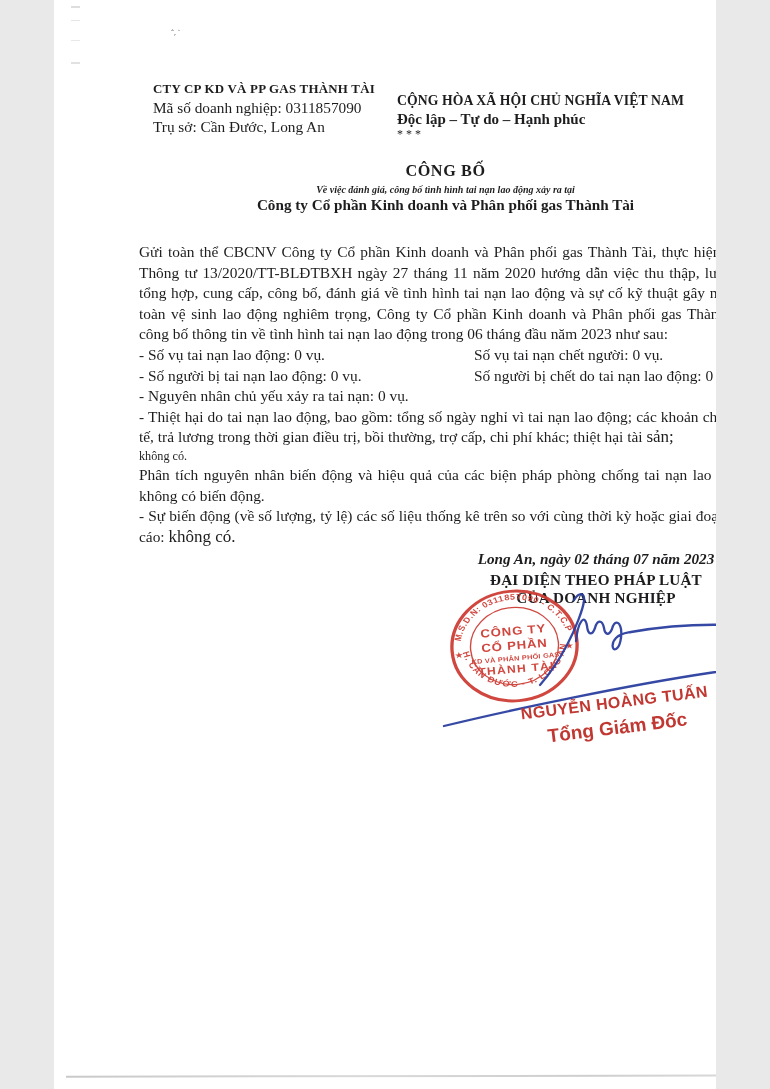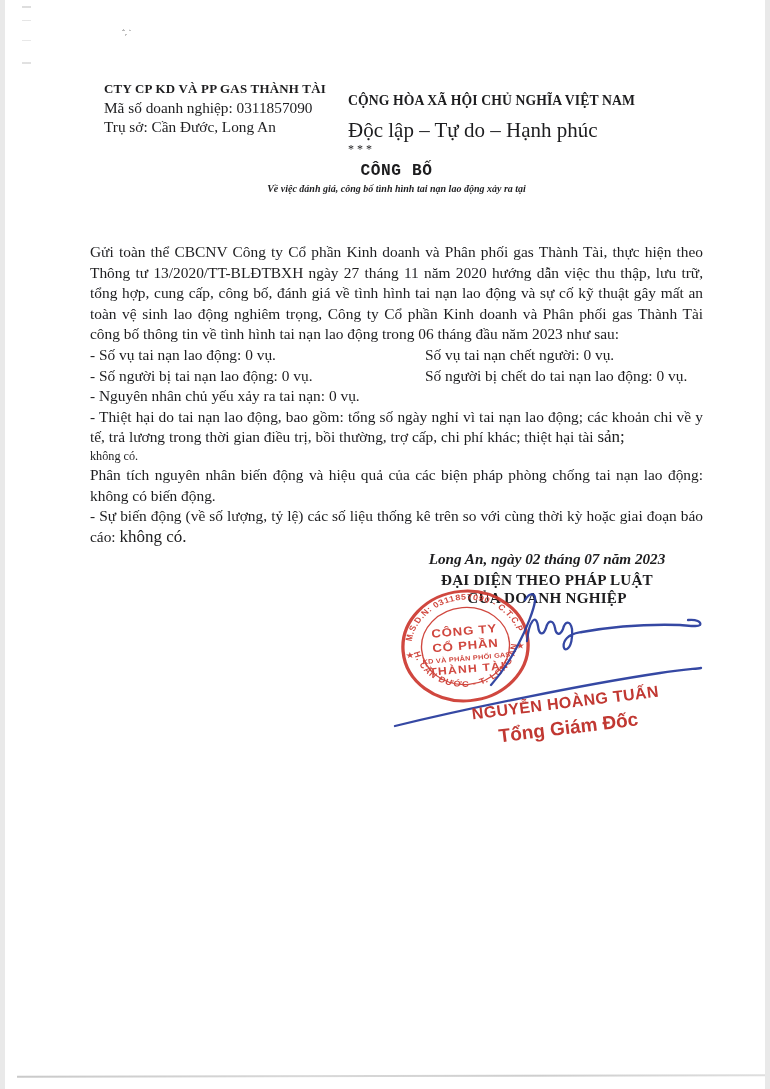--- a/index.html
+++ b/index.html
@@ -1,17 +1,17 @@
 <!DOCTYPE html>
 <html><head>
 <meta charset="utf-8">
 <style>
   html,body{margin:0;padding:0;background:#e9e9e9;}
   .page{
-    position:relative;width:760px;height:1089px;margin:0 auto;
+    position:relative;width:662px;height:1089px;margin:0 auto;
     background:#ffffff;overflow:hidden;
     font-family:"Liberation Serif", serif;color:#1d1d1f;
   }
   
   .artifact-edge{
     position:absolute;left:17px;top:6px;width:9px;height:64px;opacity:.45;
     background:linear-gradient(#b5b5b5 0 2px,transparent 2px 14px,
       #c7c7c7 14px 15px,transparent 15px 34px,
       #cccccc 34px 35px,transparent 35px 56px,#bdbdbd 56px 58px,transparent 58px);
   }
@@ -26,25 +26,25 @@
   .artifact-bottom{
     position:absolute;left:12px;top:1075px;width:748px;height:2px;
     background:linear-gradient(90deg,#bcbcbc,#cfcfcf 40%,#c2c2c2 70%,#d6d6d6);
     transform:rotate(-0.1deg);opacity:.8;
   }
   
   .company-block{position:absolute;left:99px;top:80px;line-height:19px;font-size:15.3px;}
   .company-name{font-weight:bold;font-size:12.9px;letter-spacing:.25px;line-height:18px;}
   .national-block{position:absolute;left:343px;top:93px;width:332px;text-align:left;}
   .nb-country{font-weight:bold;font-size:13.7px;letter-spacing:.1px;}
-  .nb-motto{font-weight:normal;font-size:21px;margin-top:9px;}
+  .nb-motto{font-weight:bold;font-size:15px;margin-top:2px;}
   .nb-stars{font-size:12px;letter-spacing:3px;line-height:13px;}
   
   .title-block{position:absolute;left:85px;top:162px;width:613px;text-align:center;}
-  .doc-title{font-weight:bold;font-size:16.2px;letter-spacing:.6px;font-family:Liberation Mono, monospace;}
+  .doc-title{font-weight:bold;font-size:16.2px;letter-spacing:.6px;}
   .doc-subtitle{font-style:italic;font-weight:600;font-size:10px;margin-top:3px;}
   .doc-company{font-weight:600;font-size:15.2px;margin-top:1px;}
   
   .content{position:absolute;left:85px;top:242px;width:613px;font-size:15.4px;line-height:20.6px;}
   .content p{margin:0;}
   .just{text-align:justify;}
   .stat-row{position:relative;height:20.6px;white-space:nowrap;}
   .stat-right{position:absolute;left:335px;top:0;}
   .small{font-size:17px;}
   .small-line{font-size:12.2px;line-height:17px;}
@@ -81,20 +81,21 @@
 
   <div class="national-block">
     <div class="nb-country">CỘNG HÒA XÃ HỘI CHỦ NGHĨA VIỆT NAM</div>
     <div class="nb-motto">Độc lập – Tự do – Hạnh phúc</div>
     <div class="nb-stars">***</div>
   </div>
 
   <div class="title-block">
     <div class="doc-title">CÔNG BỐ</div>
     <div class="doc-subtitle">Về việc đánh giá, công bố tình hình tai nạn lao động xảy ra tại</div>
+    <div class="doc-company">Công ty Cổ phần Kinh doanh và Phân phối gas Thành Tài</div>
   </div>
 
   <div class="content">
     <p class="just">Gửi toàn thể CBCNV Công ty Cổ phần Kinh doanh và Phân phối gas Thành Tài, thực hiện theo Thông tư 13/2020/TT-BLĐTBXH ngày 27 tháng 11 năm 2020 hướng dẫn việc thu thập, lưu trữ, tổng hợp, cung cấp, công bố, đánh giá về tình hình tai nạn lao động và sự cố kỹ thuật gây mất an toàn vệ sinh lao động nghiêm trọng, Công ty Cổ phần Kinh doanh và Phân phối gas Thành Tài công bố thông tin về tình hình tai nạn lao động trong 06 tháng đầu năm 2023 như sau:</p>
 
     <div class="stat-row">
       <span>- Số vụ tai nạn lao động: 0 vụ.</span>
       <span class="stat-right">Số vụ tai nạn chết người: 0 vụ.</span>
     </div>
     <div class="stat-row">

